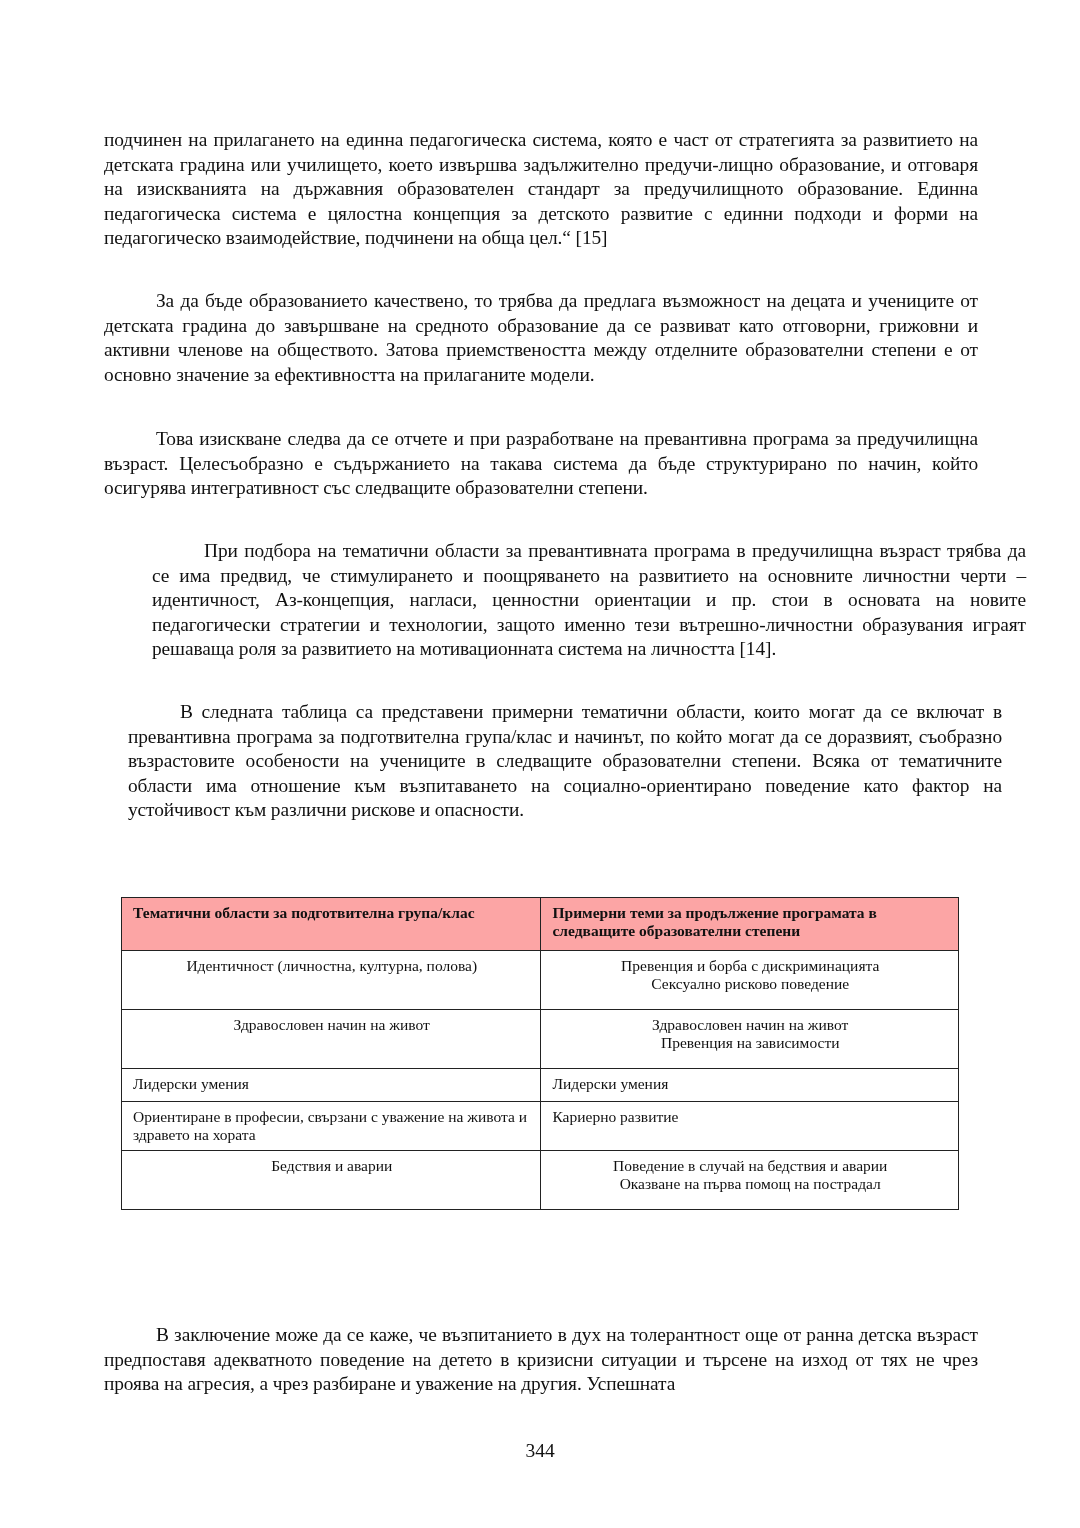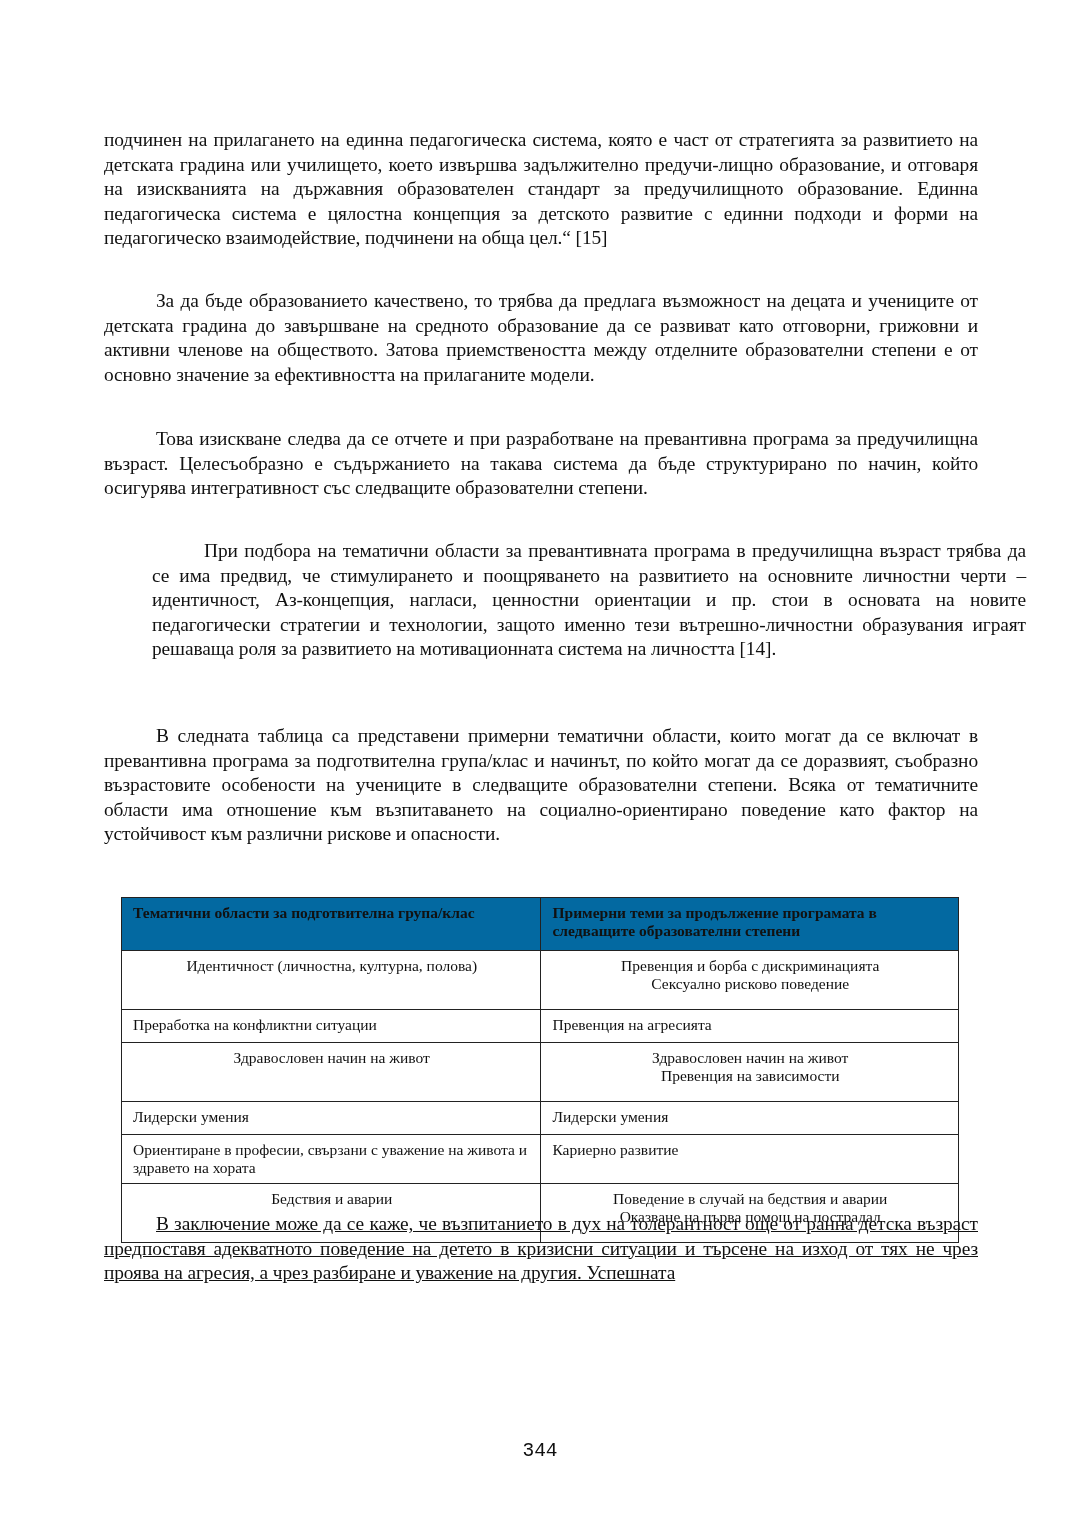--- a/index.html
+++ b/index.html
@@ -33,22 +33,22 @@
     .text-block p {
       margin: 0;
     }
     .indent {
       text-indent: 52px;
     }
     #para0 { top: 128px; }
     #para1 { top: 289px; }
     #para2 { top: 427px; }
     #para3 { top: 539px; margin-left: 48px; }
-    #para4 { top: 724px; }
-    #para5 { top: 1212px; text-decoration: underline; }
+    #para4 { top: 700px; margin-left: 24px; }
+    #para5 { top: 1323px; }
 
     .table-caption {
       position: absolute;
       top: 870px;
       left: 121px;
       width: 838px;
       text-align: center;
       font-weight: bold;
       font-size: 15.5px;
       line-height: 20px;
@@ -63,40 +63,39 @@
       line-height: 18px;
     }
     table.theme-table th,
     table.theme-table td {
       border: 1.4px solid #222222;
       vertical-align: top;
       text-align: left;
       padding: 6px 10px 6px 11px;
     }
     table.theme-table th {
-      background: #0369a1;
+      background: #fca5a5;
       font-weight: bold;
       height: 40px;
     }
     table.theme-table col.c1 { width: 420px; }
     table.theme-table col.c2 { width: 418px; }
     .cell-line { display: block; }
     .cell-line + .cell-line { }
     .justify-cell { text-align: justify; }
 
     tr.r-h1 td { height: 46px; text-align: center; }
     tr.r-h2 td { height: 20px; }
     .page-number {
       position: absolute;
       top: 1440px;
       left: 0;
       width: 1080px;
       text-align: center;
       font-size: 19.5px;
-      font-family: Liberation Mono, monospace;
     }
   </style>
 </head>
 <body>
 
 <div class="page">
 
   <div class="text-block" id="para0">
     <p>подчинен на прилагането на единна педагогическа система, която е част от стратегията за развитието на детската градина или училището, което извършва задължително предучи-лищно образование, и отговаря на изискванията на държавния образователен стандарт за предучилищното образование. Единна педагогическа система е цялостна концепция за детското развитие с единни подходи и форми на педагогическо взаимодействие, подчинени на обща цел.“ [15]</p>
   </div>
@@ -130,26 +129,20 @@
       </tr>
     </thead>
     <tbody id="table-body">
         <tr class="r-h1">
           <td>Идентичност (личностна, културна, полова)</td>
           <td>
             <span class="cell-line">Превенция и борба с дискриминацията</span>
             <span class="cell-line">Сексуално рисково поведение</span>
           </td>
         </tr>
-        <tr class="r-h2">
-          <td>Преработка на конфликтни ситуации</td>
-          <td>
-            <span class="cell-line">Превенция на агресията</span>
-          </td>
-        </tr>
         <tr class="r-h1">
           <td>Здравословен начин на живот</td>
           <td>
             <span class="cell-line">Здравословен начин на живот</span>
             <span class="cell-line">Превенция на зависимости</span>
           </td>
         </tr>
         <tr class="r-h2">
           <td>Лидерски умения</td>
           <td>

